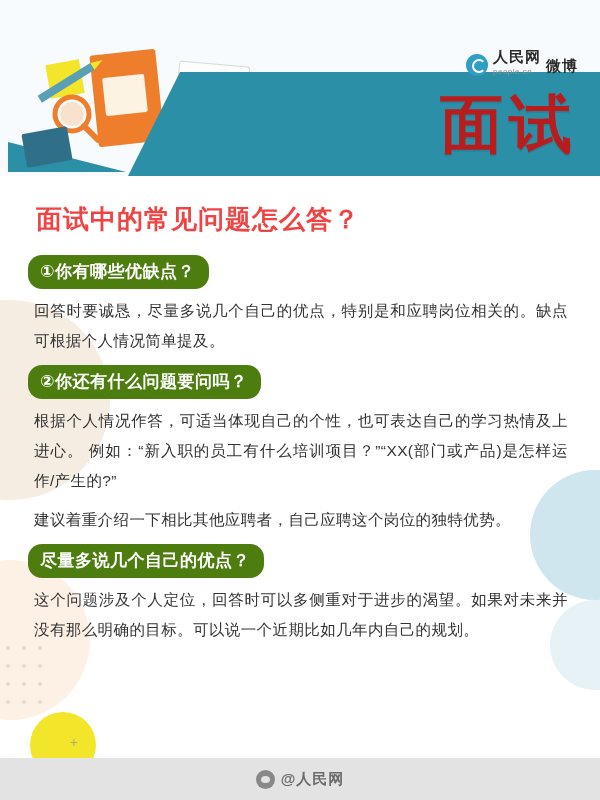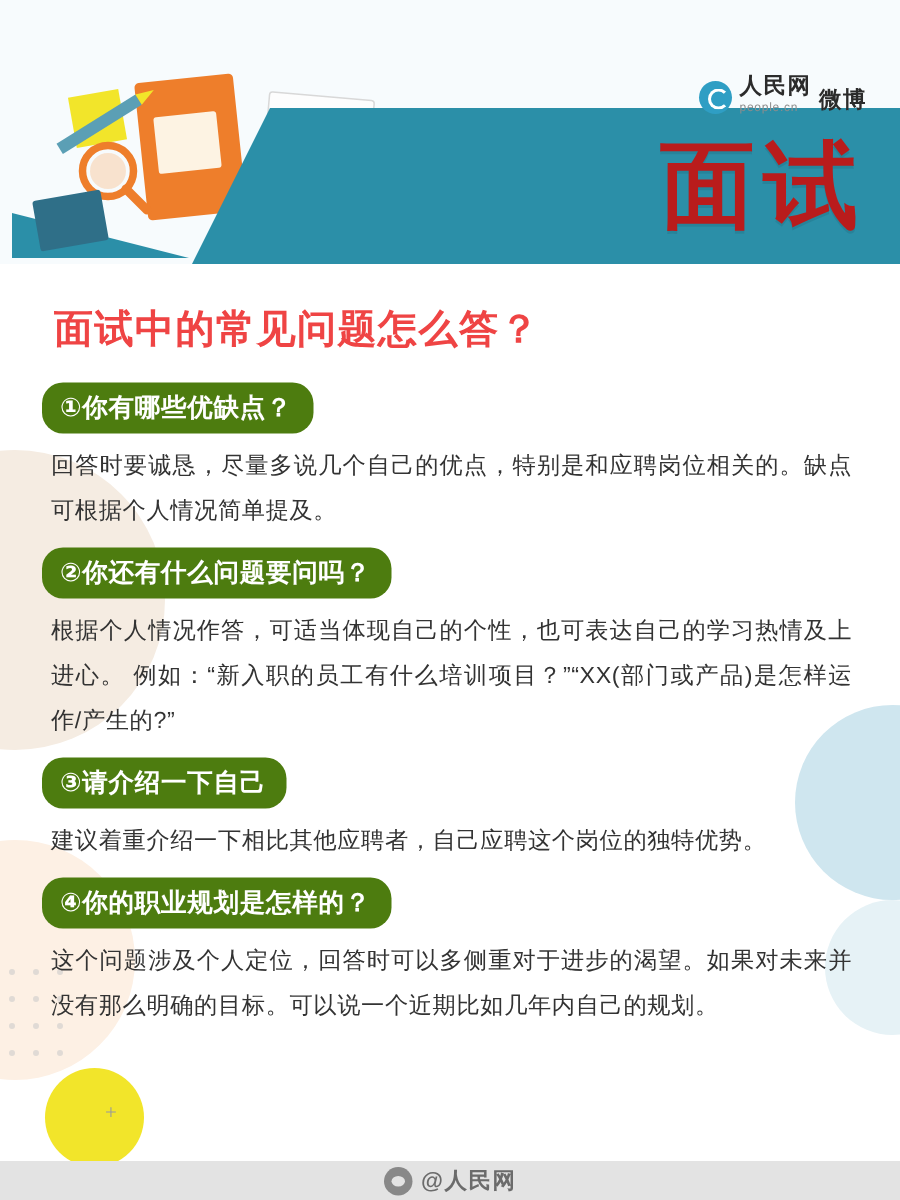--- a/index.html
+++ b/index.html
@@ -205,21 +205,21 @@
     text-align: justify;
     font-family: Liberation Sans, sans-serif;
   }
 
   
   .footer {
     position: absolute;
     left: 0;
     bottom: 0;
     width: 600px;
-    height: 26px;
+    height: 42px;
     background: #e3e3e3;
     display: flex;
     align-items: center;
     justify-content: center;
     gap: 6px;
     z-index: 4;
   }
   .weibo-icon {
     width: 19px;
     height: 19px;
@@ -345,26 +345,25 @@
       <div class="a-text">回答时要诚恳，尽量多说几个自己的优点，特别是和应聘岗位相关的。缺点可根据个人情况简单提及。</div>
     </div>
 
     <div class="qa-item">
       <div class="q-pill">②你还有什么问题要问吗？</div>
       <div class="a-text">根据个人情况作答，可适当体现自己的个性，也可表达自己的学习热情及上进心。
 例如：“新入职的员工有什么培训项目？”“XX(部门或产品)是怎样运作/产生的?”</div>
     </div>
 
     <div class="qa-item">
-      <div class="q-pill">③请介绍一下自己</div>
       <div class="a-text">建议着重介绍一下相比其他应聘者，自己应聘这个岗位的独特优势。</div>
     </div>
 
     <div class="qa-item">
-      <div class="q-pill">④你的职业规划是怎样的？</div>
+      <div class="q-pill">尽量多说几个自己的优点？</div>
       <div class="a-text">这个问题涉及个人定位，回答时可以多侧重对于进步的渴望。如果对未来并没有那么明确的目标。可以说一个近期比如几年内自己的规划。</div>
     </div>
   </div>
 
   <div class="footer">
     <div class="weibo-icon"></div>
     <div class="footer-text">@人民网</div>
   </div>
 
 </div>

